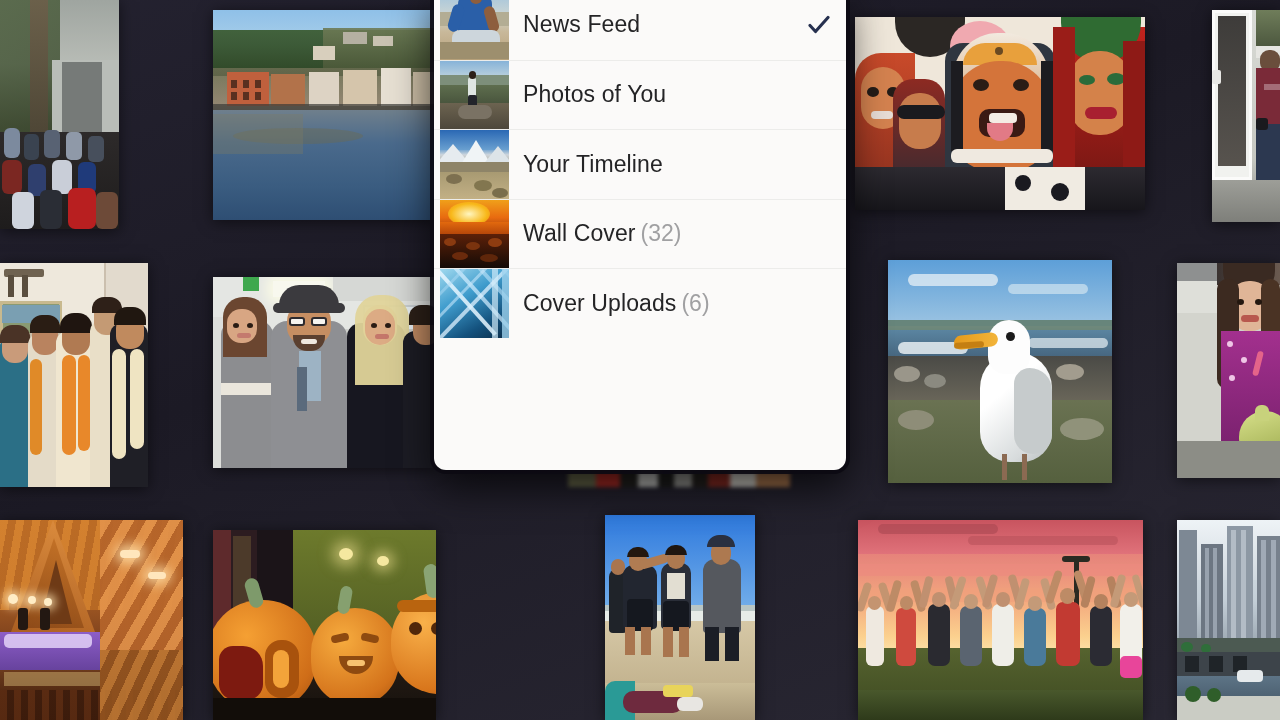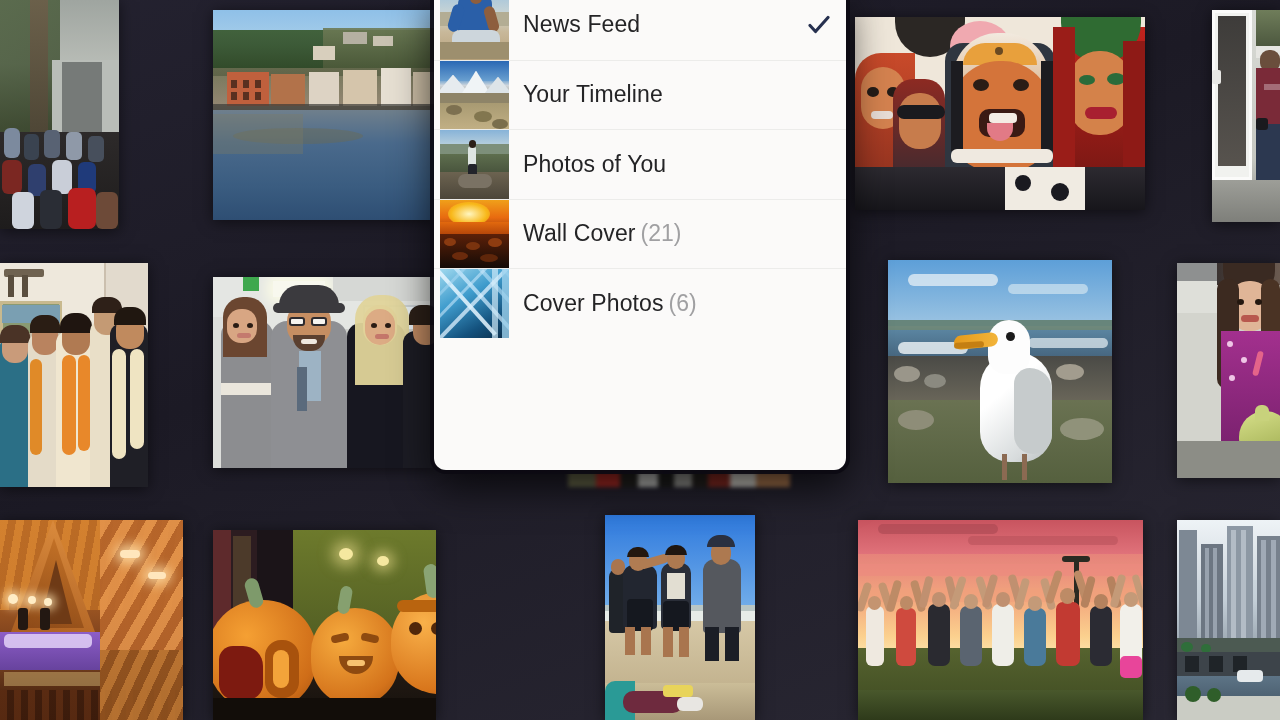--- a/index.html
+++ b/index.html
@@ -503,78 +503,78 @@
       <span class="mlabel">News Feed</span>
       <span class="check">
         <svg width="22" height="22" viewBox="0 0 22 22">
           <path d="M2 11.5 L7.5 17.5 L20 3.5" fill="none" stroke="#26304f" stroke-width="3.1" stroke-linecap="round" stroke-linejoin="round"></path>
         </svg>
       </span>
     </div>
 
     <div class="mrow">
       <div class="thumb">
+        <div class="inner" style="background:linear-gradient(180deg,#8cb8dc 0%,#b6cfdd 22%,#6e7e62 44%,#4e5a42 70%,#6e6450 100%);"></div>
+        <div class="lyr" style="left:0;top:0;width:69px;height:18px;background:linear-gradient(180deg,#87b3d8,#c0d4de);"></div>
+        <div class="lyr" style="left:0;top:14px;width:69px;height:16px;background:#7d8f7a;"></div>
+        <div class="lyr" style="left:0;top:24px;width:69px;height:22px;background:linear-gradient(180deg,#5e6e4e,#45503a);"></div>
+        <div class="lyr" style="left:0;top:42px;width:69px;height:27px;background:linear-gradient(180deg,#6c6350,#4c463a);"></div>
+        <div class="lyr" style="left:28px;top:16px;width:8px;height:22px;background:#dfe6e2;border-radius:3px;"></div>
+        <div class="lyr" style="left:29px;top:10px;width:7px;height:8px;background:#2c2018;border-radius:4px;"></div>
+        <div class="lyr" style="left:28px;top:34px;width:9px;height:12px;background:#22242a;border-radius:2px;"></div>
+        <div class="lyr" style="left:18px;top:44px;width:34px;height:14px;background:#7a7264;border-radius:8px;"></div>
+      </div>
+      <span class="mlabel">Photos of You</span>
+    </div>
+
+    <div class="mrow">
+      <div class="thumb">
         <div class="inner" style="background:linear-gradient(180deg,#2c6bb5 0%,#5a96cc 26%,#cfd6dc 36%,#9a8c6e 56%,#b7a87f 100%);"></div>
         <div class="lyr" style="left:0;top:0;width:69px;height:20px;background:linear-gradient(180deg,#2a68b4,#6aa0d0);"></div>
         <div class="lyr" style="left:-4px;top:14px;width:34px;height:20px;background:#e6ebef;clip-path:polygon(50% 0,100% 100%,0 100%);"></div>
         <div class="lyr" style="left:20px;top:10px;width:32px;height:26px;background:#f0f4f6;clip-path:polygon(50% 0,100% 100%,0 100%);"></div>
         <div class="lyr" style="left:42px;top:16px;width:32px;height:20px;background:#dde4e8;clip-path:polygon(50% 0,100% 100%,0 100%);"></div>
         <div class="lyr" style="left:0;top:32px;width:69px;height:14px;background:#8e8468;"></div>
         <div class="lyr" style="left:0;top:42px;width:69px;height:27px;background:linear-gradient(180deg,#a89a72,#c2b085);"></div>
         <div class="lyr" style="left:6px;top:44px;width:16px;height:10px;background:#7d7050;border-radius:50%;"></div>
         <div class="lyr" style="left:34px;top:50px;width:18px;height:11px;background:#82764f;border-radius:50%;"></div>
         <div class="lyr" style="left:52px;top:58px;width:16px;height:10px;background:#7a6e4c;border-radius:50%;"></div>
       </div>
       <span class="mlabel">Your Timeline</span>
-    </div>
-
-    <div class="mrow">
-      <div class="thumb">
-        <div class="inner" style="background:linear-gradient(180deg,#8cb8dc 0%,#b6cfdd 22%,#6e7e62 44%,#4e5a42 70%,#6e6450 100%);"></div>
-        <div class="lyr" style="left:0;top:0;width:69px;height:18px;background:linear-gradient(180deg,#87b3d8,#c0d4de);"></div>
-        <div class="lyr" style="left:0;top:14px;width:69px;height:16px;background:#7d8f7a;"></div>
-        <div class="lyr" style="left:0;top:24px;width:69px;height:22px;background:linear-gradient(180deg,#5e6e4e,#45503a);"></div>
-        <div class="lyr" style="left:0;top:42px;width:69px;height:27px;background:linear-gradient(180deg,#6c6350,#4c463a);"></div>
-        <div class="lyr" style="left:28px;top:16px;width:8px;height:22px;background:#dfe6e2;border-radius:3px;"></div>
-        <div class="lyr" style="left:29px;top:10px;width:7px;height:8px;background:#2c2018;border-radius:4px;"></div>
-        <div class="lyr" style="left:28px;top:34px;width:9px;height:12px;background:#22242a;border-radius:2px;"></div>
-        <div class="lyr" style="left:18px;top:44px;width:34px;height:14px;background:#7a7264;border-radius:8px;"></div>
-      </div>
-      <span class="mlabel">Photos of You</span>
     </div>
 
 
 
     <div class="mrow">
       <div class="thumb">
         <div class="inner" style="background:linear-gradient(180deg,#f0a01a 0%,#e86a10 26%,#7a2c08 56%,#1a1008 100%);"></div>
         <div class="lyr" style="left:8px;top:2px;width:42px;height:24px;background:radial-gradient(ellipse at 50% 50%,#fff6c0,#f8b81a 60%,rgba(248,160,26,0) 100%);border-radius:50%;"></div>
         <div class="lyr" style="left:0;top:22px;width:69px;height:16px;background:linear-gradient(180deg,#e2690e,#a83c08);"></div>
         <div class="lyr" style="left:0;top:34px;width:69px;height:35px;background:linear-gradient(180deg,#5c2008,#120a06);"></div>
         <div class="lyr" style="left:4px;top:38px;width:12px;height:8px;background:#8a3a10;border-radius:50%;"></div>
         <div class="lyr" style="left:26px;top:42px;width:14px;height:8px;background:#7a330e;border-radius:50%;"></div>
         <div class="lyr" style="left:48px;top:38px;width:14px;height:9px;background:#8e3c10;border-radius:50%;"></div>
         <div class="lyr" style="left:12px;top:52px;width:16px;height:8px;background:#6a2a0c;border-radius:50%;"></div>
         <div class="lyr" style="left:40px;top:54px;width:18px;height:8px;background:#5e260a;border-radius:50%;"></div>
       </div>
       <span class="mlabel">Wall Cover</span>
-      <span class="mcount">(21)</span>
+      <span class="mcount">(32)</span>
     </div>
 
     <div class="mrow">
       <div class="thumb">
         <div class="inner" style="background:linear-gradient(150deg,#9fd8ee 0%,#3f9ccd 38%,#14527e 74%,#0b2c48 100%);"></div>
         <div class="lyr" style="left:-10px;top:-10px;width:100px;height:4px;background:#e6f6ff;opacity:.85;transform:rotate(48deg);transform-origin:0 0;"></div>
         <div class="lyr" style="left:10px;top:-10px;width:100px;height:4px;background:#d4eeff;opacity:.7;transform:rotate(48deg);transform-origin:0 0;"></div>
         <div class="lyr" style="left:34px;top:-10px;width:100px;height:4px;background:#bfe4fa;opacity:.6;transform:rotate(48deg);transform-origin:0 0;"></div>
         <div class="lyr" style="left:56px;top:-10px;width:100px;height:3px;background:#a8d8f4;opacity:.5;transform:rotate(48deg);transform-origin:0 0;"></div>
         <div class="lyr" style="left:0;top:68px;width:100px;height:4px;background:#dff2ff;opacity:.75;transform:rotate(-46deg);transform-origin:0 100%;"></div>
         <div class="lyr" style="left:0;top:46px;width:100px;height:3px;background:#c6e6fa;opacity:.6;transform:rotate(-46deg);transform-origin:0 100%;"></div>
         <div class="lyr" style="left:0;top:24px;width:100px;height:3px;background:#b0dcf6;opacity:.5;transform:rotate(-46deg);transform-origin:0 100%;"></div>
         <div class="lyr" style="left:52px;top:0;width:6px;height:69px;background:#cfeaf8;opacity:.7;"></div>
         <div class="lyr" style="left:62px;top:0;width:7px;height:69px;background:#9ed2ee;opacity:.8;"></div>
       </div>
-      <span class="mlabel">Cover Photos</span>
+      <span class="mlabel">Cover Uploads</span>
       <span class="mcount">(6)</span>
     </div>
   </div>
 
 </div>
 
 </body></html>

